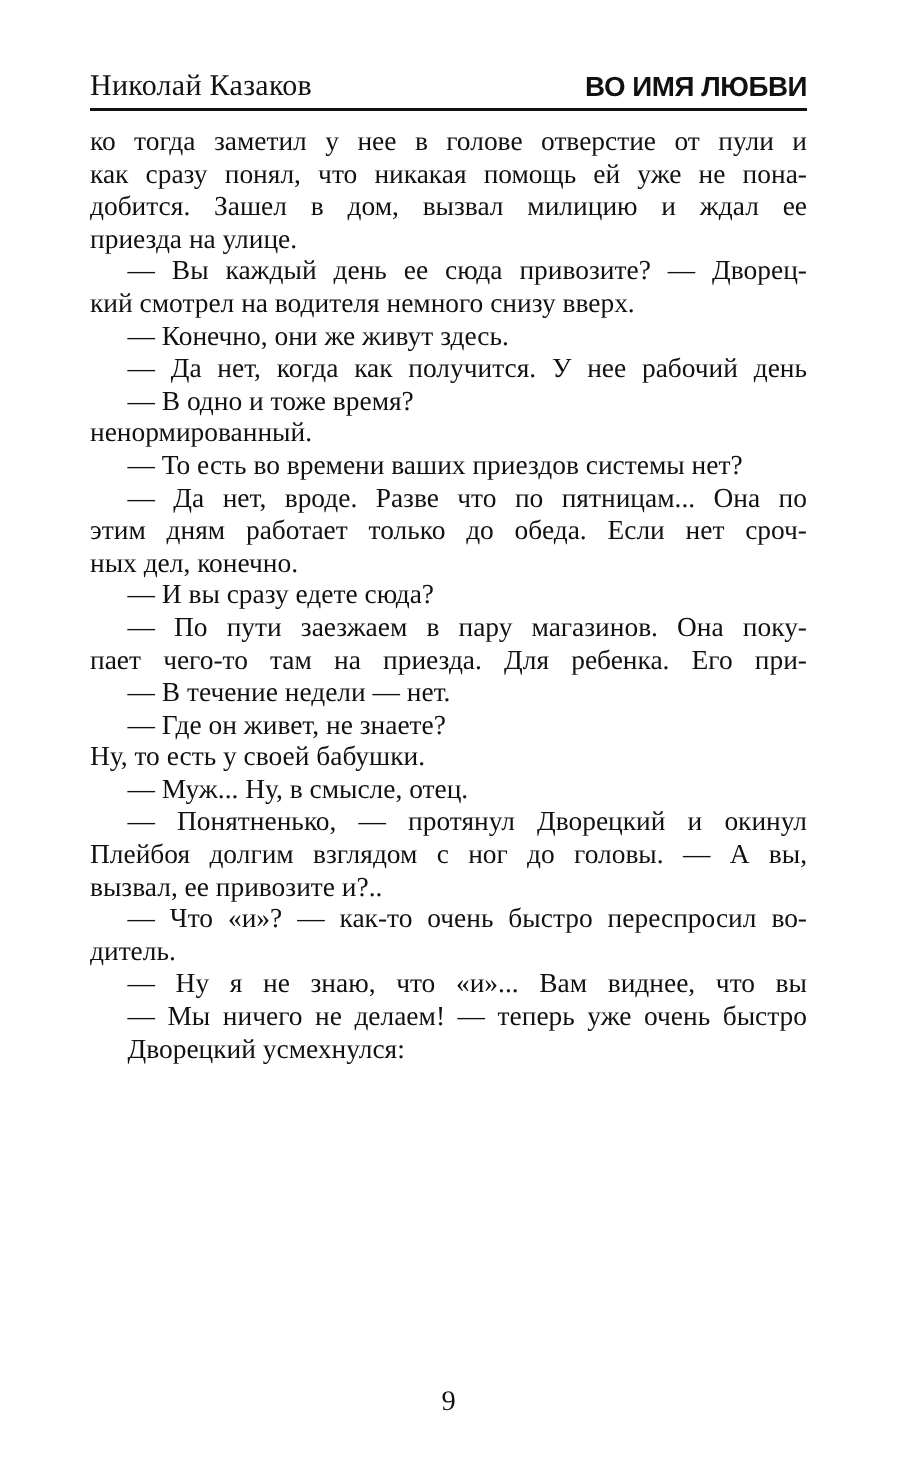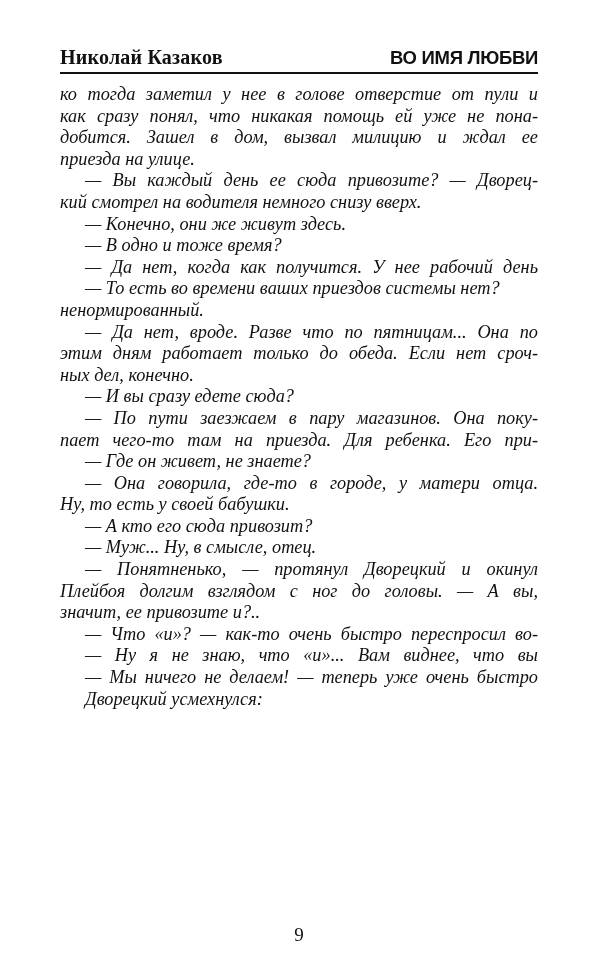--- a/index.html
+++ b/index.html
@@ -8,31 +8,31 @@
     position: absolute; left: 60px; top: 0; width: 478px;
     color: #111;
     font-family: "Liberation Serif", "DejaVu Serif", serif;
   }
   .header {
     position: absolute; left: 0; top: 46px; width: 478px; height: 26px;
     border-bottom: 2px solid #111;
   }
   .header .author {
     position: absolute; left: 0; bottom: 3px;
-    font-family: "Liberation Serif", serif; font-weight: bold;
+    font-family: "Liberation Serif", serif; font-weight: normal;
     font-size: 20px; letter-spacing: 0.2px; text-align: right;
   }
   .header .title {
     position: absolute; right: 0; bottom: 3px;
     font-family: "Liberation Sans", "DejaVu Sans", sans-serif; font-weight: bold;
     font-size: 18.5px; letter-spacing: -0.3px;
   }
   .body {
     position: absolute; left: 0; top: 84px; width: 478px;
-    font-size: 18.3px; line-height: 21.6px; font-style: italic;
+    font-size: 18.3px; line-height: 21.6px;
   }
   .line {
     display: block; height: 21.6px; white-space: nowrap;
     text-align: justify; text-align-last: justify;
   }
   .line.last { text-align-last: left; }
   .line.indent { padding-left: 25px; }
   .pageno {
     position: absolute; left: 0; width: 478px; top: 924px;
     text-align: center; font-size: 19px;
@@ -48,38 +48,38 @@
   </div>
 
   <div class="body" id="body-text">
       <span class="line">ко тогда заметил у нее в голове отверстие от пули и</span>
       <span class="line">как сразу понял, что никакая помощь ей уже не пона-</span>
       <span class="line">добится. Зашел в дом, вызвал милицию и ждал ее</span>
       <span class="line last">приезда на улице.</span>
       <span class="line indent">— Вы каждый день ее сюда привозите? — Дворец-</span>
       <span class="line last">кий смотрел на водителя немного снизу вверх.</span>
       <span class="line indent last">— Конечно, они же живут здесь.</span>
+      <span class="line indent">— Да нет, когда как получится. У нее рабочий день</span>
       <span class="line indent last">— В одно и тоже время?</span>
-      <span class="line indent">— Да нет, когда как получится. У нее рабочий день</span>
+      <span class="line last">ненормированный.</span>
       <span class="line indent last">— То есть во времени ваших приездов системы нет?</span>
-      <span class="line last">ненормированный.</span>
       <span class="line indent">— Да нет, вроде. Разве что по пятницам... Она по</span>
       <span class="line">этим дням работает только до обеда. Если нет сроч-</span>
       <span class="line last">ных дел, конечно.</span>
       <span class="line indent last">— И вы сразу едете сюда?</span>
       <span class="line indent">— По пути заезжаем в пару магазинов. Она поку-</span>
       <span class="line">пает чего-то там на приезда. Для ребенка. Его при-</span>
+      <span class="line indent last">— В течение недели — нет.</span>
       <span class="line indent last">— Где он живет, не знаете?</span>
-      <span class="line indent">— Она говорила, где-то в городе, у матери отца.</span>
       <span class="line last">Ну, то есть у своей бабушки.</span>
-      <span class="line indent last">— А кто его сюда привозит?</span>
       <span class="line indent last">— Муж... Ну, в смысле, отец.</span>
       <span class="line indent">— Понятненько, — протянул Дворецкий и окинул</span>
       <span class="line">Плейбоя долгим взглядом с ног до головы. — А вы,</span>
-      <span class="line last">значит, ее привозите и?..</span>
+      <span class="line last">вызвал, ее привозите и?..</span>
       <span class="line indent">— Что «и»? — как-то очень быстро переспросил во-</span>
+      <span class="line last">дитель.</span>
       <span class="line indent">— Ну я не знаю, что «и»... Вам виднее, что вы</span>
       <span class="line indent">— Мы ничего не делаем! — теперь уже очень быстро</span>
       <span class="line indent last">Дворецкий усмехнулся:</span>
     </div>
 
   <div class="pageno">9</div>
 </div>
 
 </body></html>

